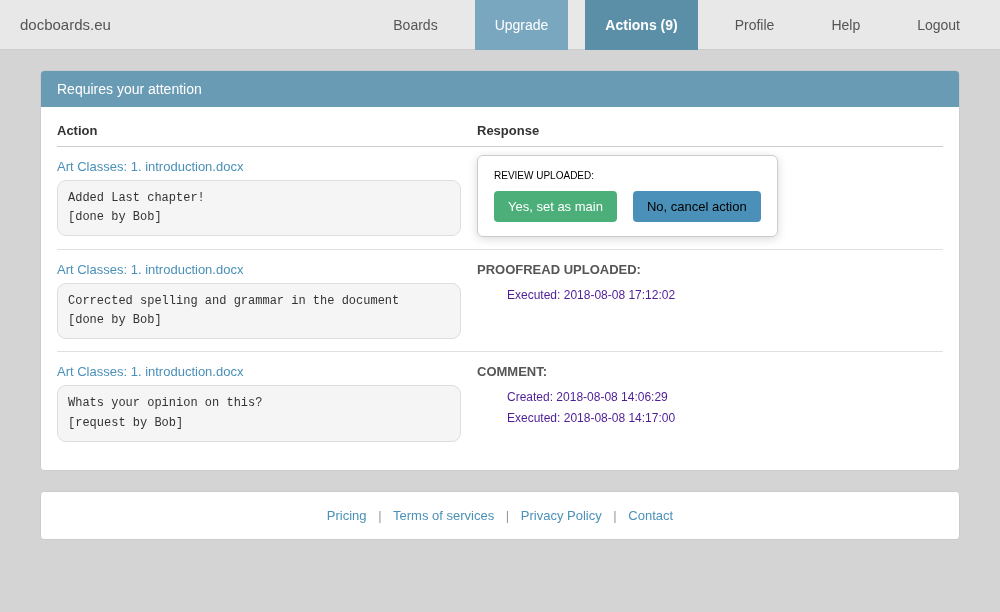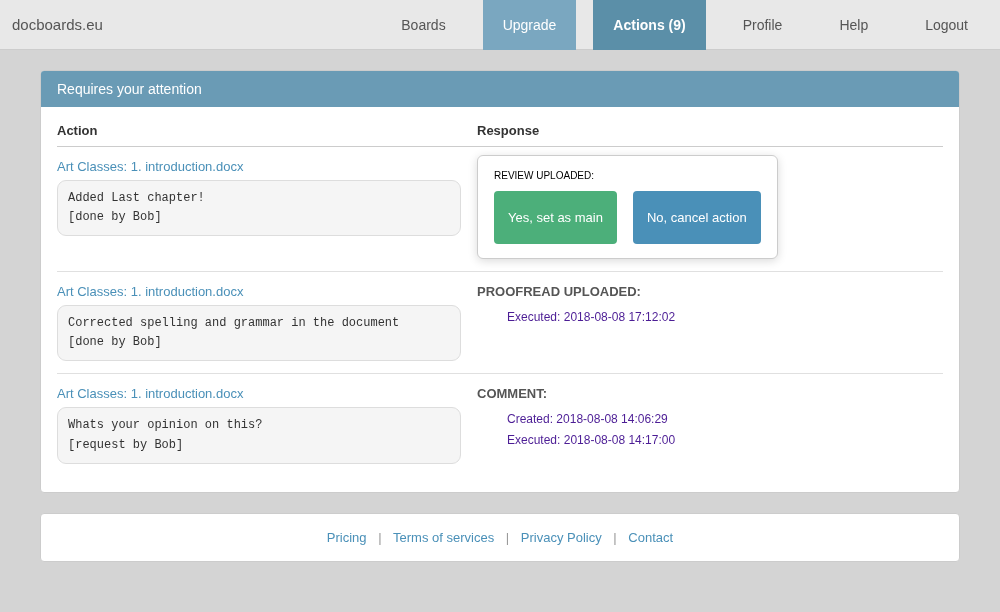--- a/index.html
+++ b/index.html
@@ -9,21 +9,21 @@
       min-height: 612px;
       width: 1000px;
     }
 
     
     nav {
       background-color: #e8e8e8;
       height: 50px;
       display: flex;
       align-items: center;
-      padding: 0 12px;
+      padding: 0 20px;
       border-bottom: 1px solid #ccc;
     }
     .nav-logo {
       font-size: 15px;
       color: #555;
       margin-right: auto;
       font-weight: normal;
     }
     .nav-links {
       display: flex;
@@ -166,24 +166,24 @@
       background-color: #4caf7a;
       color: white;
       border: none;
       border-radius: 4px;
       padding: 8px 14px;
       font-size: 13px;
       cursor: pointer;
     }
     .btn-no {
       background-color: #4a90b8;
-      color: #ffffff;
+      color: #000000;
       border: none;
       border-radius: 4px;
-      padding: 19px 14px;
+      padding: 8px 14px;
       font-size: 13px;
       cursor: pointer;
     }
 
     
     .footer-box {
       background: white;
       border: 1px solid #ccc;
       border-radius: 4px;
       padding: 16px;

